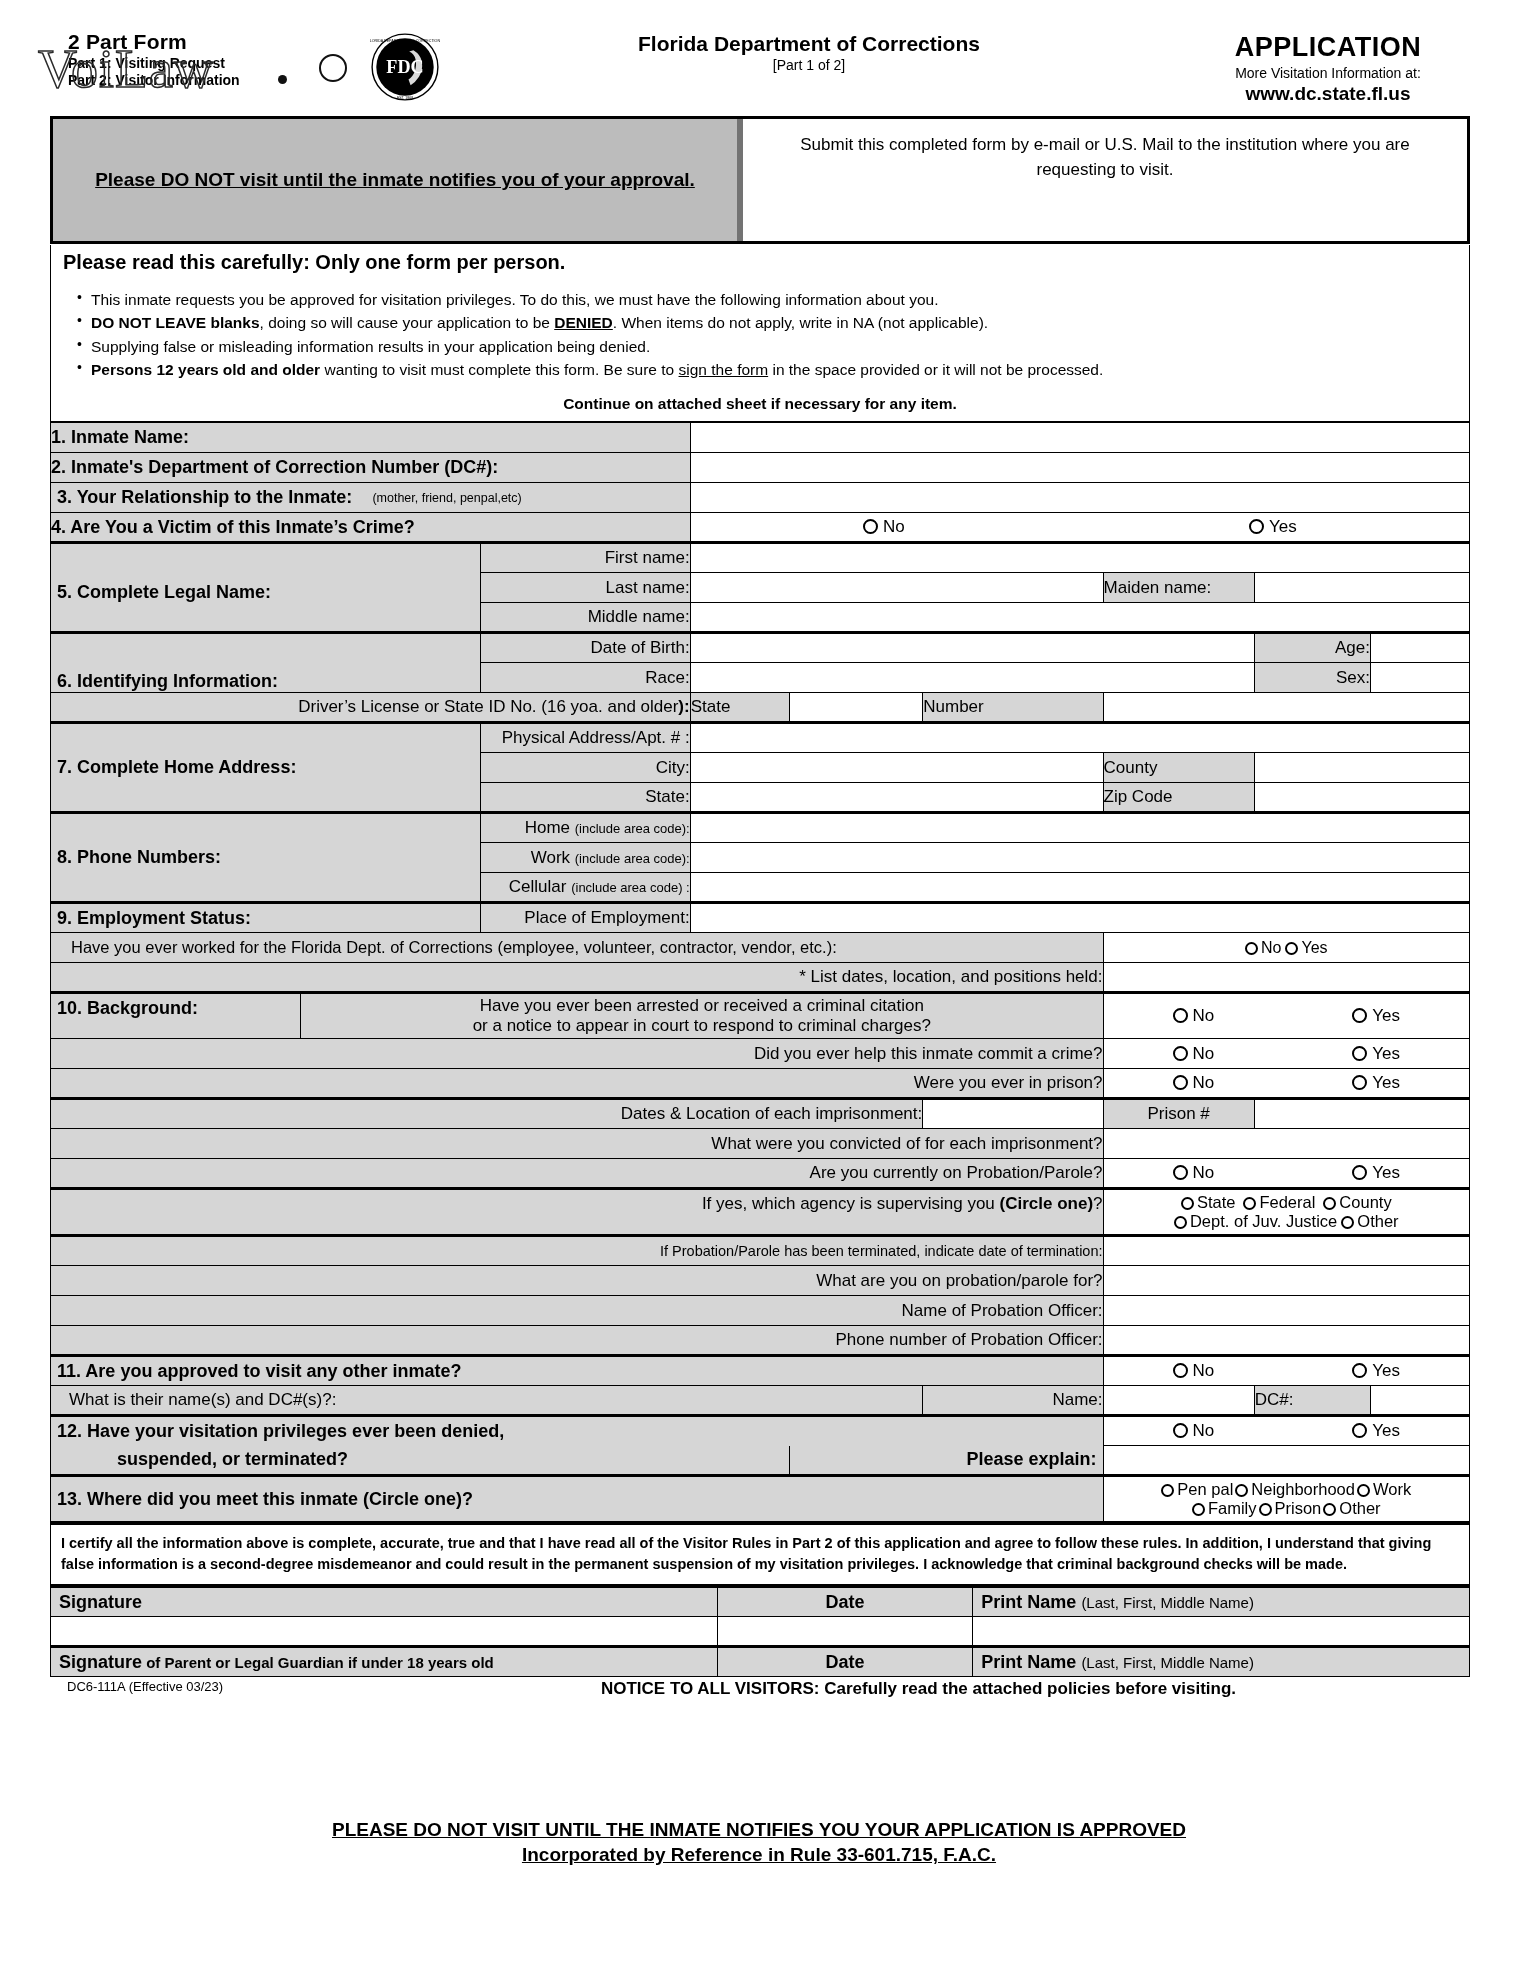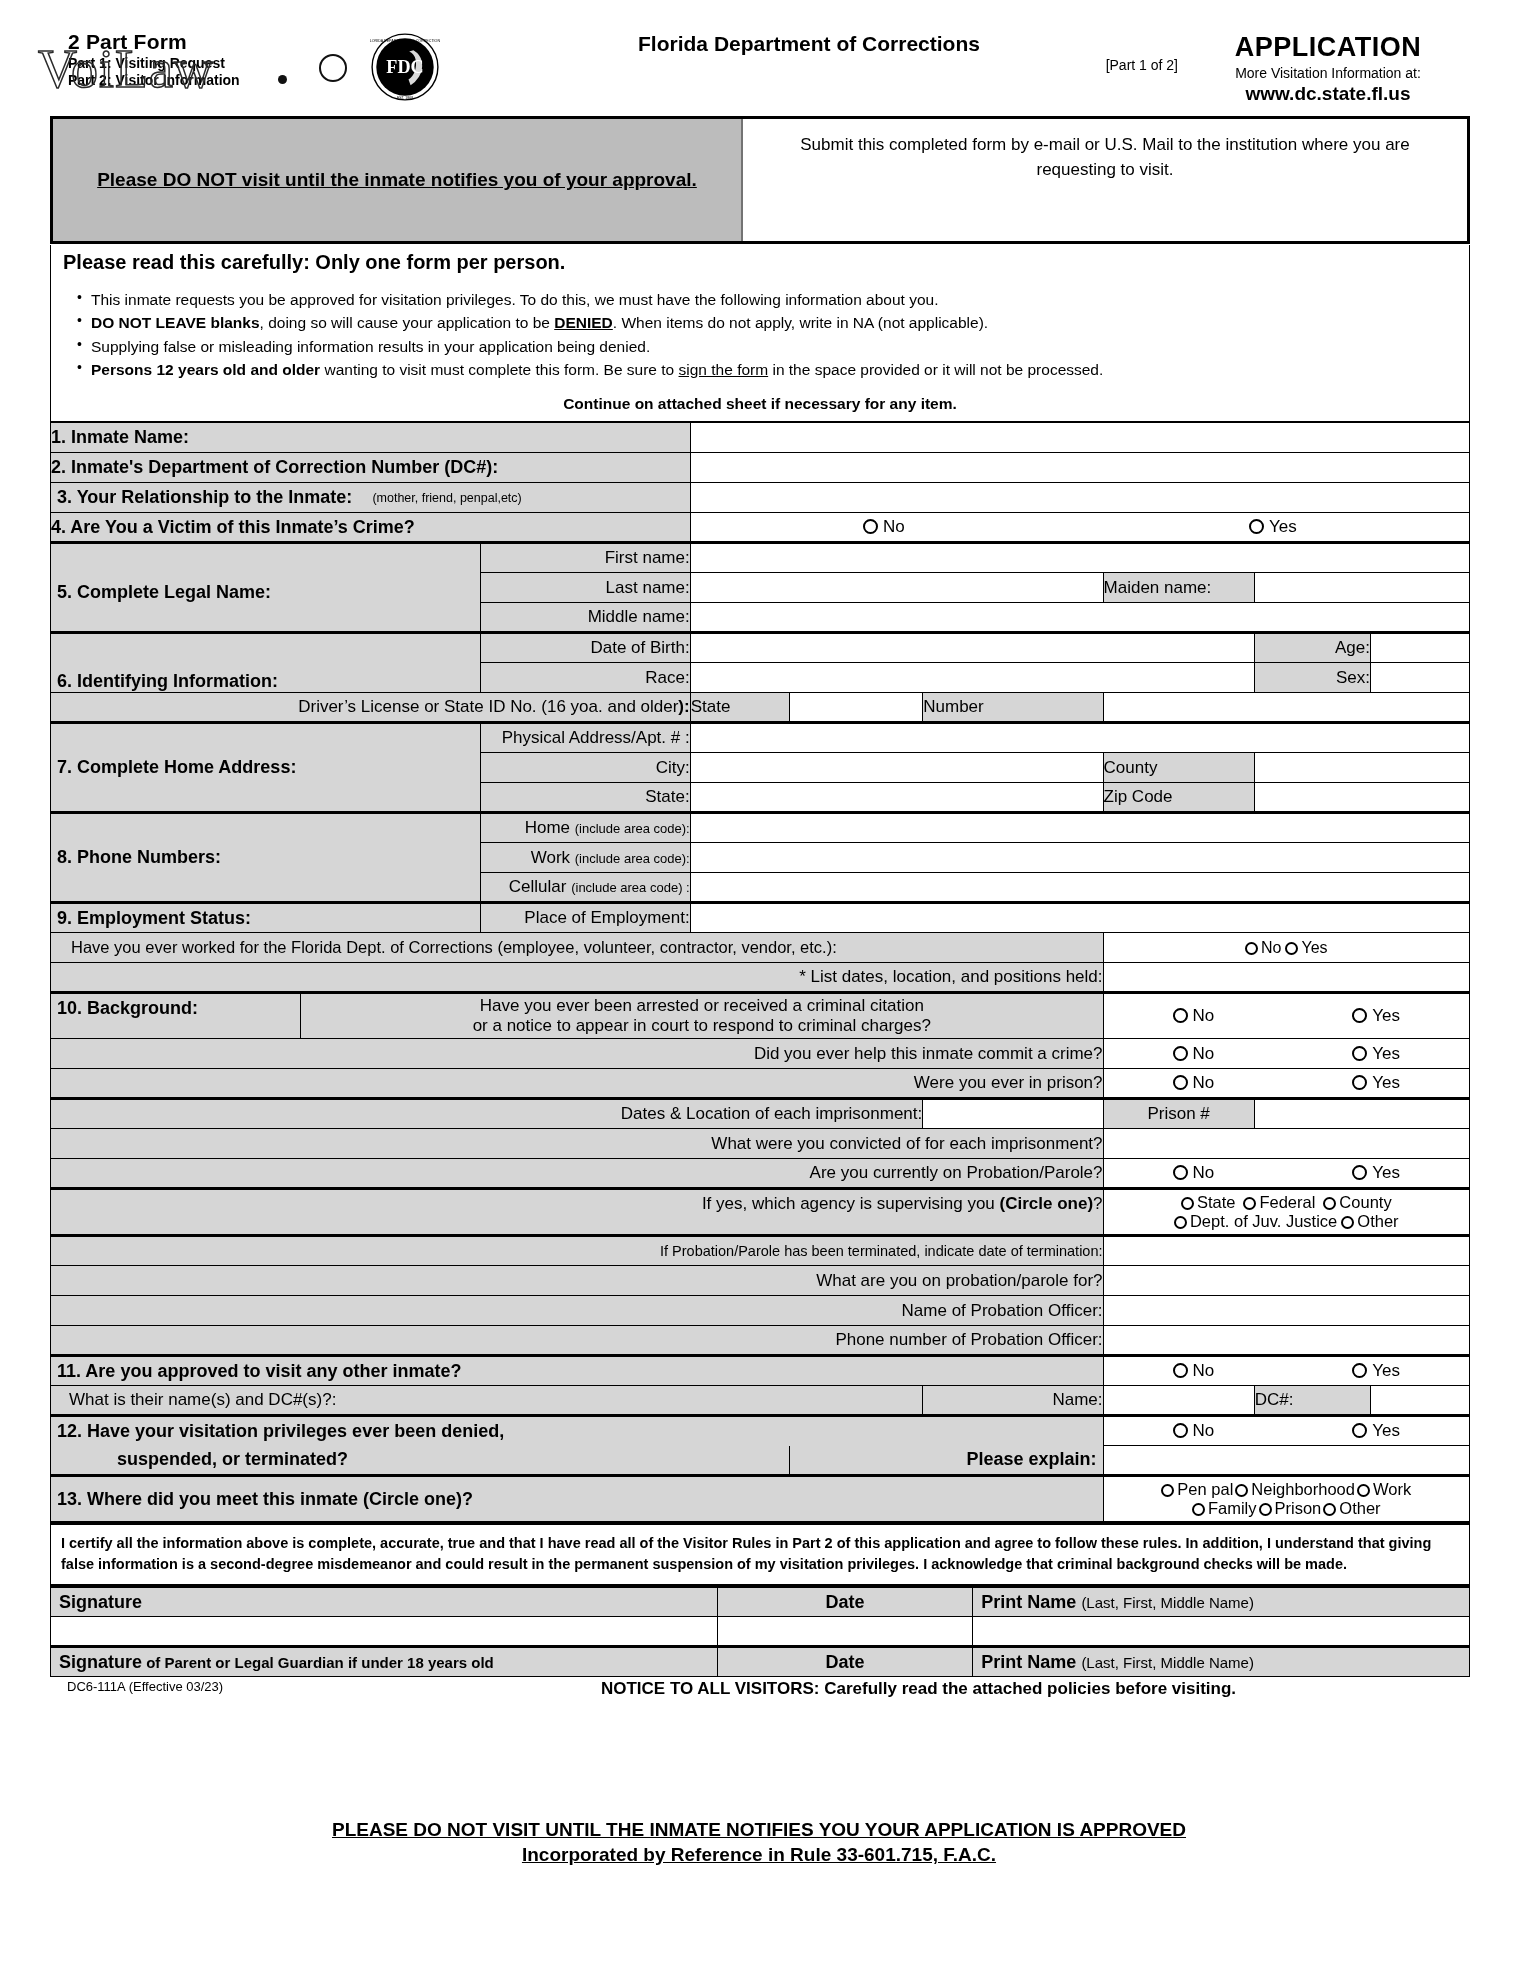--- a/index.html
+++ b/index.html
@@ -48,32 +48,32 @@
   .wm-circle {
     position:absolute; left:319px; top:54px; width:28px; height:28px;
     border:2px solid #111; border-radius:50%; z-index:5;
   }
 
   .seal { width: 70px; height: 70px; margin-top: 8px; margin-left: 20px; flex:0 0 auto; }
 
   .hdr-center { flex: 1; text-align: center; padding-top: 8px; }
   .hdr-center .t1 { font-size: 21px; font-weight: bold; }
   .hdr-center .t2 { font-size: 21px; font-weight: bold; text-decoration: underline; margin-top: 2px; }
-  .hdr-center .t3 { font-size: 14px; margin-top: 1px; text-align: right; }
+  .hdr-center .t3 { font-size: 14px; margin-top: 1px; }
 
   .hdr-right { width: 300px; text-align: center; padding-top: 8px; }
   .hdr-right .a1 { font-size: 27px; font-weight: bold; letter-spacing: .5px; }
   .hdr-right .a2 { font-size: 14px; margin-top: 2px; }
   .hdr-right .a3 { font-size: 19px; font-weight: bold; margin-top: 2px; }
 
   
   .notice-wrap { margin: 6px 48px 0 50px; border: 3px solid #000; display:flex; height:128px; }
   .notice-left {
     flex: 0 0 690px; background: #bcbcbc; display:flex; align-items:center; justify-content:center;
-    padding: 0 26px; text-align:center; border-right: 2px solid #737373;
+    padding: 0 26px; text-align:center; border-right: 6px solid #737373;
   }
   .notice-left span { font-size: 19px; font-weight: bold; text-decoration: underline; line-height:1.45; }
   .notice-right { flex:1; display:flex; align-items:flex-start; justify-content:center; padding: 14px 20px 0 20px; text-align:center; }
   .notice-right span { font-size: 17px; line-height: 1.45; }
 
   
   .read-box { margin: 1px 48px 0 50px; border: 1px solid #000; border-top:none; padding: 6px 12px 8px 12px; }
   .read-title { font-size: 20px; font-weight: bold; margin-bottom: 3px; }
   .read-box ul { list-style:none; margin:14px; padding:0; }
   .read-box li { font-size: 15.5px; line-height: 1.5; position:relative; padding-left: 14px; }

